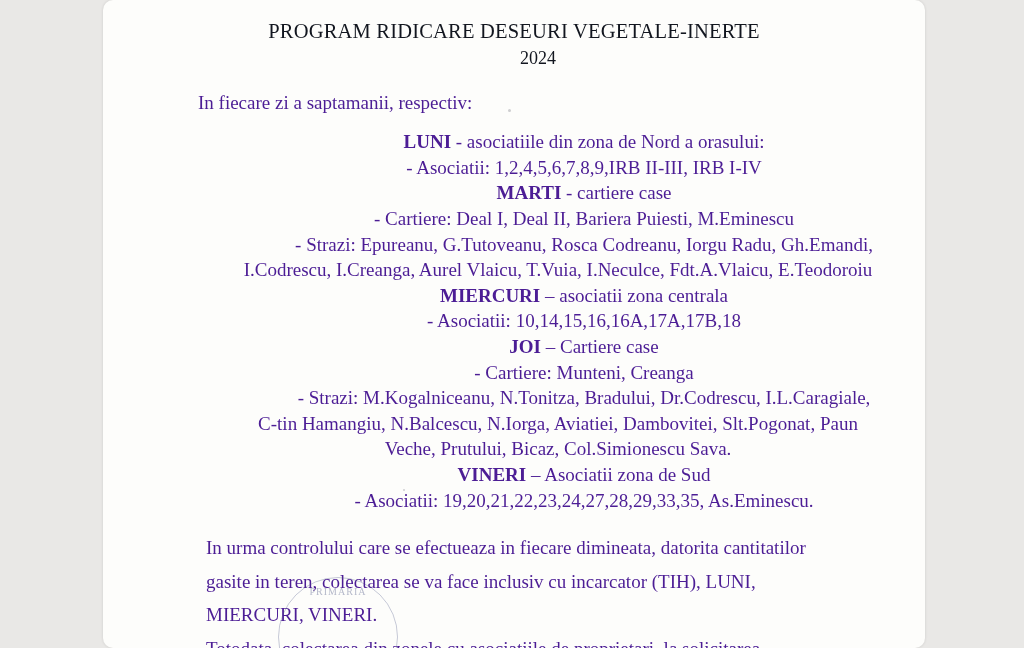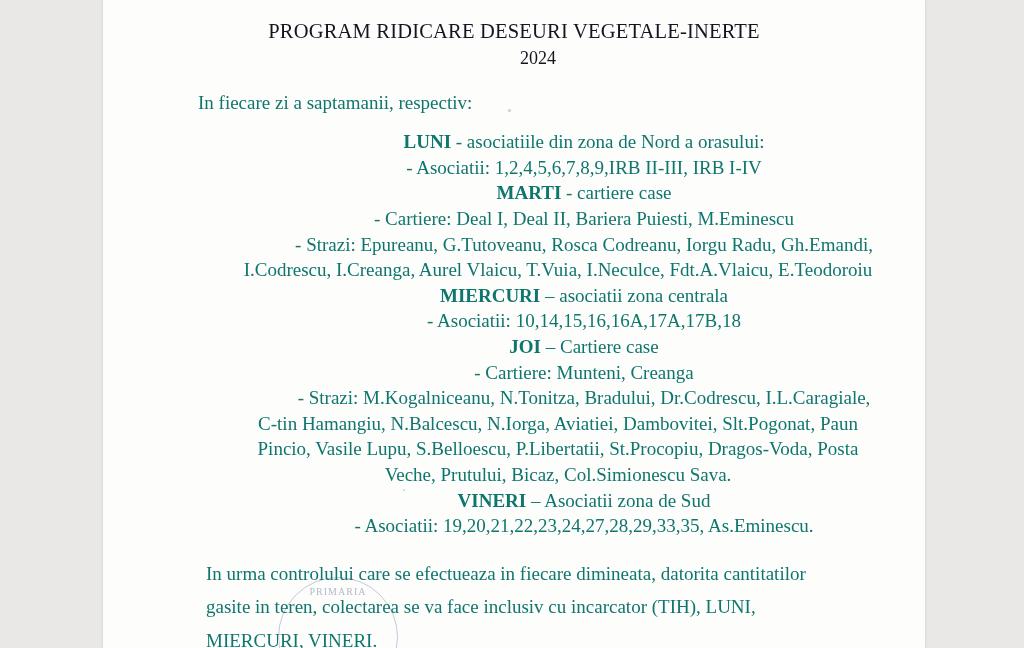--- a/index.html
+++ b/index.html
@@ -14,20 +14,21 @@
     overflow: hidden;
   }
   .page {
     position: absolute;
     left: 103px;
     top: 0;
     width: 822px;
     height: 648px;
     background: #fdfdfb;
     box-shadow: 0 0 3px rgba(0,0,0,0.12);
+    border-radius: 10px;
   }
   .page-inner {
     position: relative;
     width: 100%;
     height: 100%;
     color: #161a22;
   }
   .doc-title {
     text-align: center;
     font-size: 20.5px;
@@ -39,21 +40,21 @@
   .doc-year {
     text-align: center;
     font-size: 18px;
     margin: 4px 0 0 0;
     color: #12161f;
     padding-left: 48px;
   }
   .body-text {
     font-size: 19px;
     line-height: 25.6px;
-    color: #0f766e;
+    color: #4c1d95;
     font-family: Liberation Serif, serif;
   }
   .intro {
     margin: 21px 0 0 95px;
   }
   .schedule {
     margin: 14px 0 0 88px;
   }
   .sched-block {
     margin: 0;
@@ -128,21 +129,20 @@
       <div class="sched-block">
         <div class="line-indent"><span class="day" style="margin-left:0">MIERCURI</span><span> – asociatii zona centrala</span></div>
         <div class="line-indent">- Asociatii: 10,14,15,16,16A,17A,17B,18</div>
       </div>
 
       <div class="sched-block">
         <div class="line-indent"><span class="day" style="margin-left:0">JOI</span><span> – Cartiere case</span></div>
         <div class="line-indent">- Cartiere: Munteni, Creanga</div>
         <div class="line-indent">- Strazi: M.Kogalniceanu, N.Tonitza, Bradului, Dr.Codrescu, I.L.Caragiale,</div>
         <div class="line-full">C-tin Hamangiu, N.Balcescu, N.Iorga, Aviatiei, Dambovitei, Slt.Pogonat, Paun</div>
-        <div class="line-full">Pincio, Vasile Lupu, S.Belloescu, P.Libertatii, St.Procopiu, Dragos-Voda, Posta</div>
         <div class="line-full">Veche, Prutului, Bicaz, Col.Simionescu Sava.</div>
       </div>
 
       <div class="sched-block">
         <div class="line-indent"><span class="day" style="margin-left:0">VINERI</span><span> – Asociatii zona de Sud</span></div>
         <div class="line-indent">- Asociatii: 19,20,21,22,23,24,27,28,29,33,35, As.Eminescu.</div>
       </div>
 
     </div>
 

